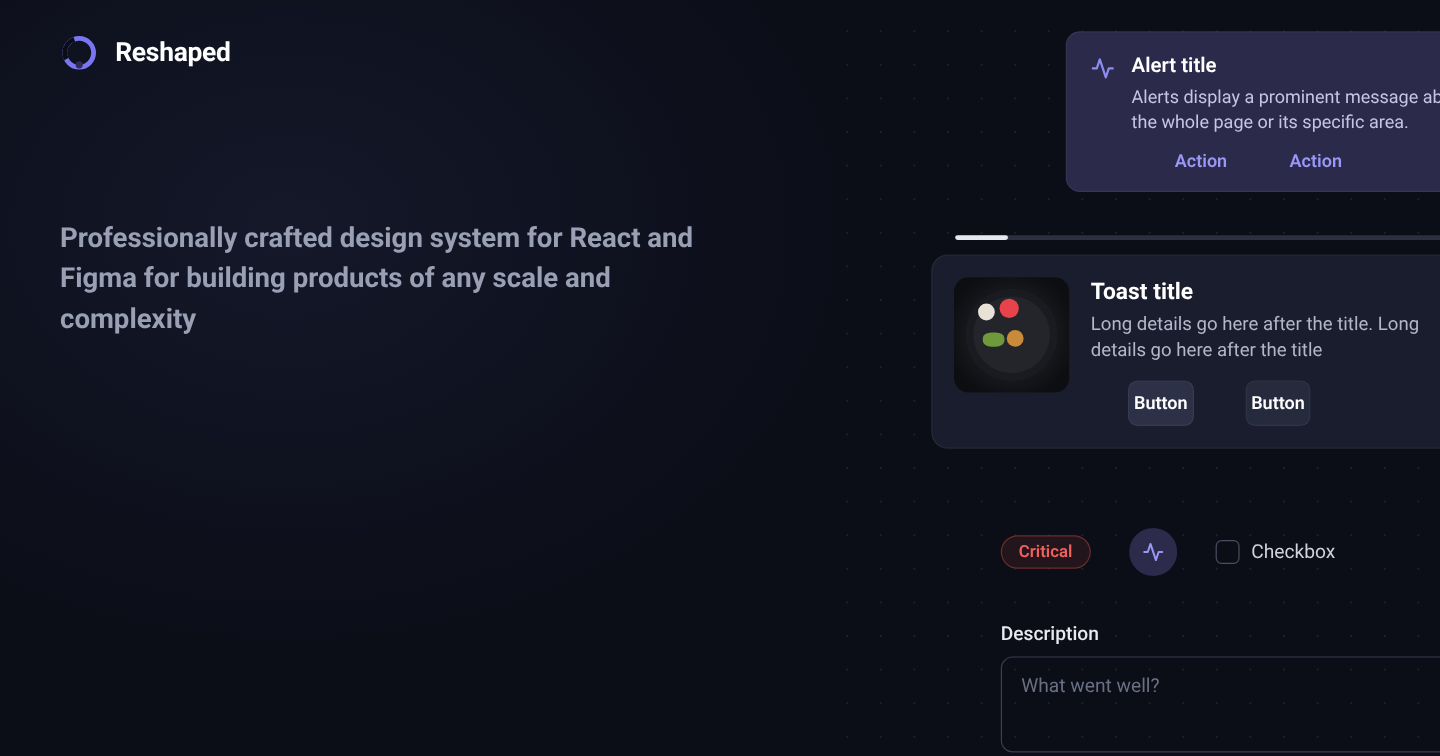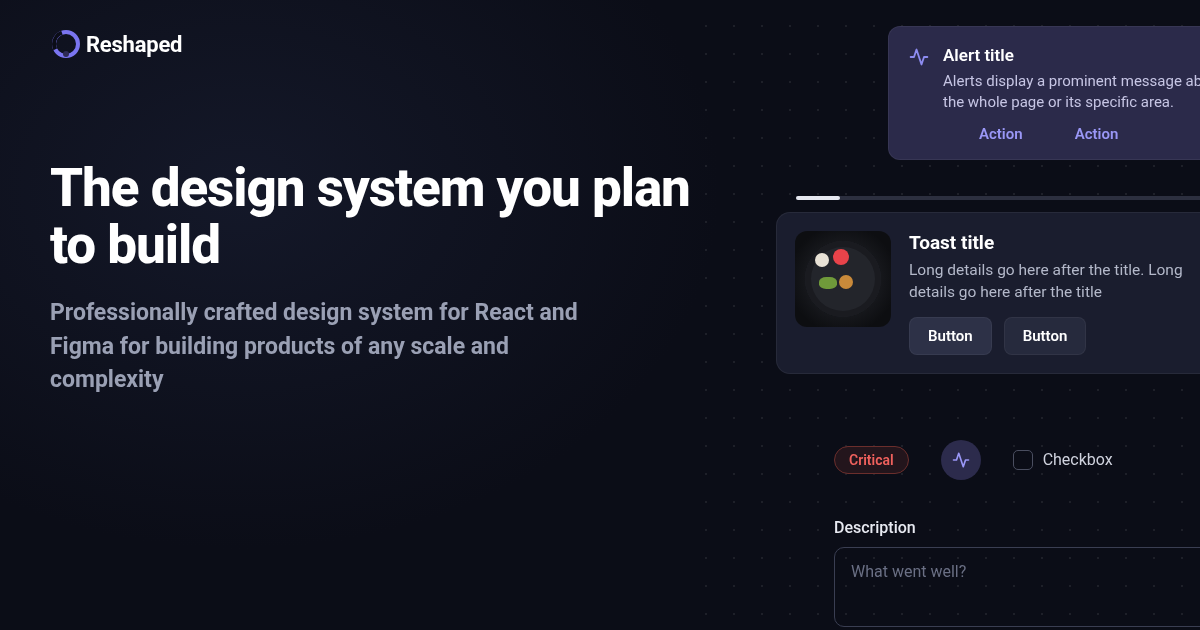--- a/index.html
+++ b/index.html
@@ -27,21 +27,21 @@
     pointer-events: none;
   }
 
   
   .brand {
     position: absolute;
     top: 28px;
     left: 50px;
     display: flex;
     align-items: center;
-    gap: 4px;
+    gap: 14px;
   }
   .brand-logo {
     width: 32px;
     height: 32px;
   }
   .brand-name {
     color: #ffffff;
     font-weight: 700;
     font-size: 22px;
     letter-spacing: -0.01em;
@@ -183,24 +183,25 @@
   .toast-buttons {
     margin-top: 14px;
     display: flex;
     gap: 12px;
   }
   .btn {
     background: #262a3d;
     color: #ffffff;
     font-weight: 600;
     font-size: 15px;
-    padding: 9px 18px;
+    padding: 9px 4px;
     border-radius: 8px;
     border: 1px solid rgba(255,255,255,0.05);
     cursor: pointer;
+    margin-left: 31px;
   }
   .btn:first-child { background: #2d3147; }
 
   
   .row {
     position: absolute;
     top: 440px;
     left: 834px;
     display: flex;
     align-items: center;
@@ -281,21 +282,20 @@
     <svg viewBox="0 0 32 32" width="32" height="32">
       <circle cx="16" cy="16" r="12" fill="none" stroke="#7a75f0" stroke-width="4"></circle>
       <circle cx="16" cy="16" r="12" fill="none" stroke="#0b0d17" stroke-width="4" stroke-dasharray="20 60" stroke-dashoffset="-32"></circle>
       <circle cx="16" cy="26" r="3" fill="#2e2b55"></circle>
     </svg>
   </span>
   <span class="brand-name">Reshaped</span>
 </div>
 
 <div class="hero">
-  <h1>The design system you plan to build</h1>
   <p>Professionally crafted design system for React and Figma for building products of any scale and complexity</p>
 </div>
 
 <div class="alert">
   <span class="alert-icon">
     <svg width="20" height="20" viewBox="0 0 24 24" fill="none" stroke="currentColor" stroke-width="2.2" stroke-linecap="round" stroke-linejoin="round">
       <polyline points="22 12 18 12 15 21 9 3 6 12 2 12"></polyline>
     </svg>
   </span>
   <div class="alert-body">

